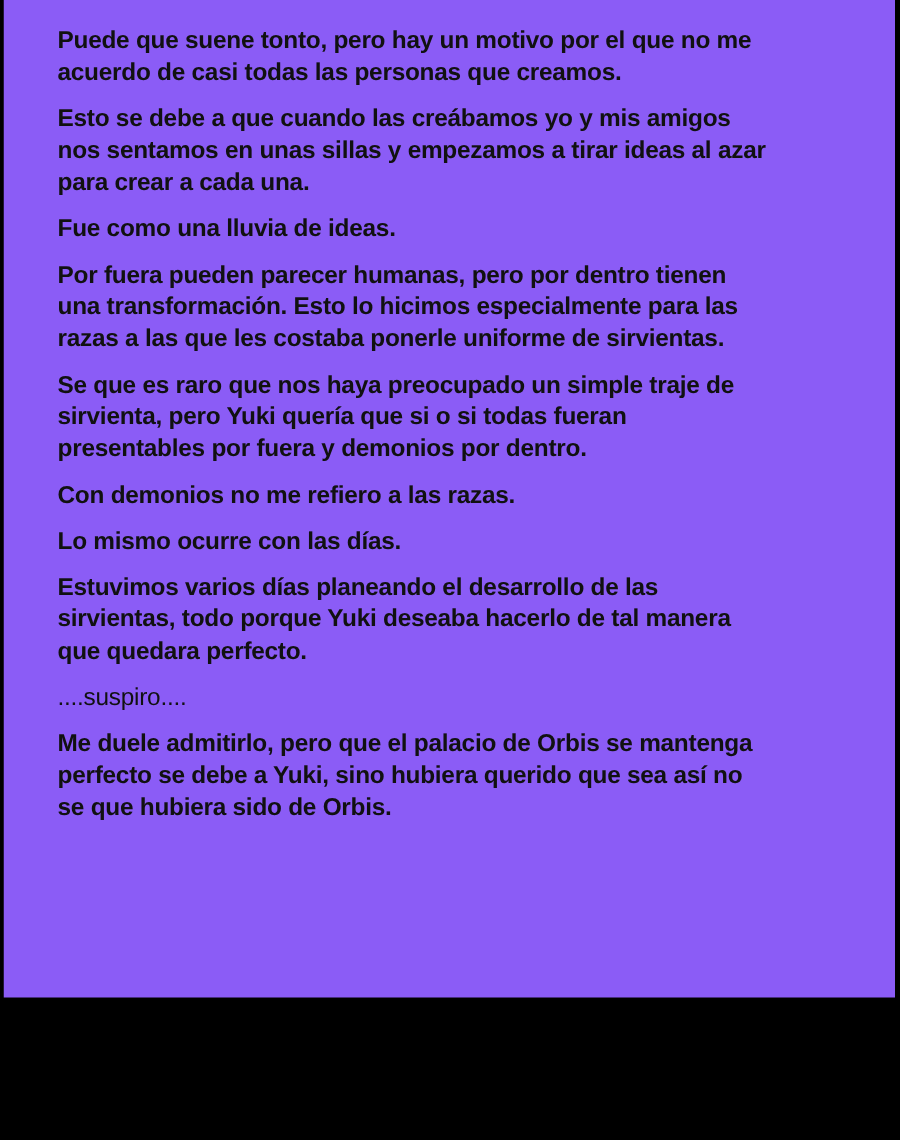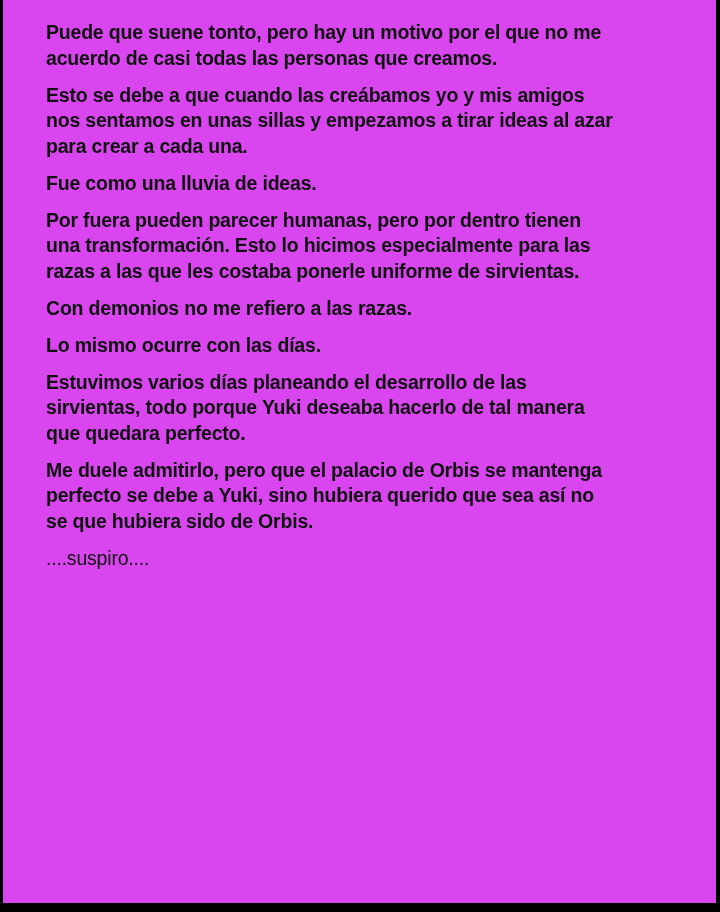--- a/index.html
+++ b/index.html
@@ -1,21 +1,21 @@
 <!DOCTYPE html>
 <html><head>
 <meta charset="utf-8">
 <style>
   html, body { margin: 0; padding: 0; }
   body {
     width: 720px; height: 912px; background: #000; position: relative; overflow: hidden;
   }
   .page {
-    position: absolute; left: 3px; top: 0; width: 713px; height: 903px;
-    background: #d946ef;
+    position: absolute; left: 3px; top: 0; width: 713px; height: 798px;
+    background: #8b5cf6;
   }
   .text {
     position: absolute; left: 43px; top: 20px; width: 660px;
     font-family: "Liberation Sans", sans-serif;
     font-weight: bold; font-size: 19.5px; line-height: 25.5px; color: #111;
     letter-spacing: -0.2px;
   }
   .para { margin: 0 0 11.5px 0; white-space: pre-line; }
   .para.light { font-weight: normal; }
 </style>
@@ -26,23 +26,26 @@
   <div class="text">
     <p class="para">Puede que suene tonto, pero hay un motivo por el que no me
 acuerdo de casi todas las personas que creamos.</p>
     <p class="para">Esto se debe a que cuando las creábamos yo y mis amigos
 nos sentamos en unas sillas y empezamos a tirar ideas al azar
 para crear a cada una.</p>
     <p class="para">Fue como una lluvia de ideas.</p>
     <p class="para">Por fuera pueden parecer humanas, pero por dentro tienen
 una transformación. Esto lo hicimos especialmente para las
 razas a las que les costaba ponerle uniforme de sirvientas.</p>
+    <p class="para">Se que es raro que nos haya preocupado un simple traje de
+sirvienta, pero Yuki quería que si o si todas fueran
+presentables por fuera y demonios por dentro.</p>
     <p class="para">Con demonios no me refiero a las razas.</p>
     <p class="para">Lo mismo ocurre con las días.</p>
     <p class="para">Estuvimos varios días planeando el desarrollo de las
 sirvientas, todo porque Yuki deseaba hacerlo de tal manera
 que quedara perfecto.</p>
+    <p class="para light">....suspiro....</p>
     <p class="para">Me duele admitirlo, pero que el palacio de Orbis se mantenga
 perfecto se debe a Yuki, sino hubiera querido que sea así no
 se que hubiera sido de Orbis.</p>
-    <p class="para light">....suspiro....</p>
   </div>
 </div>
 
 </body></html>

